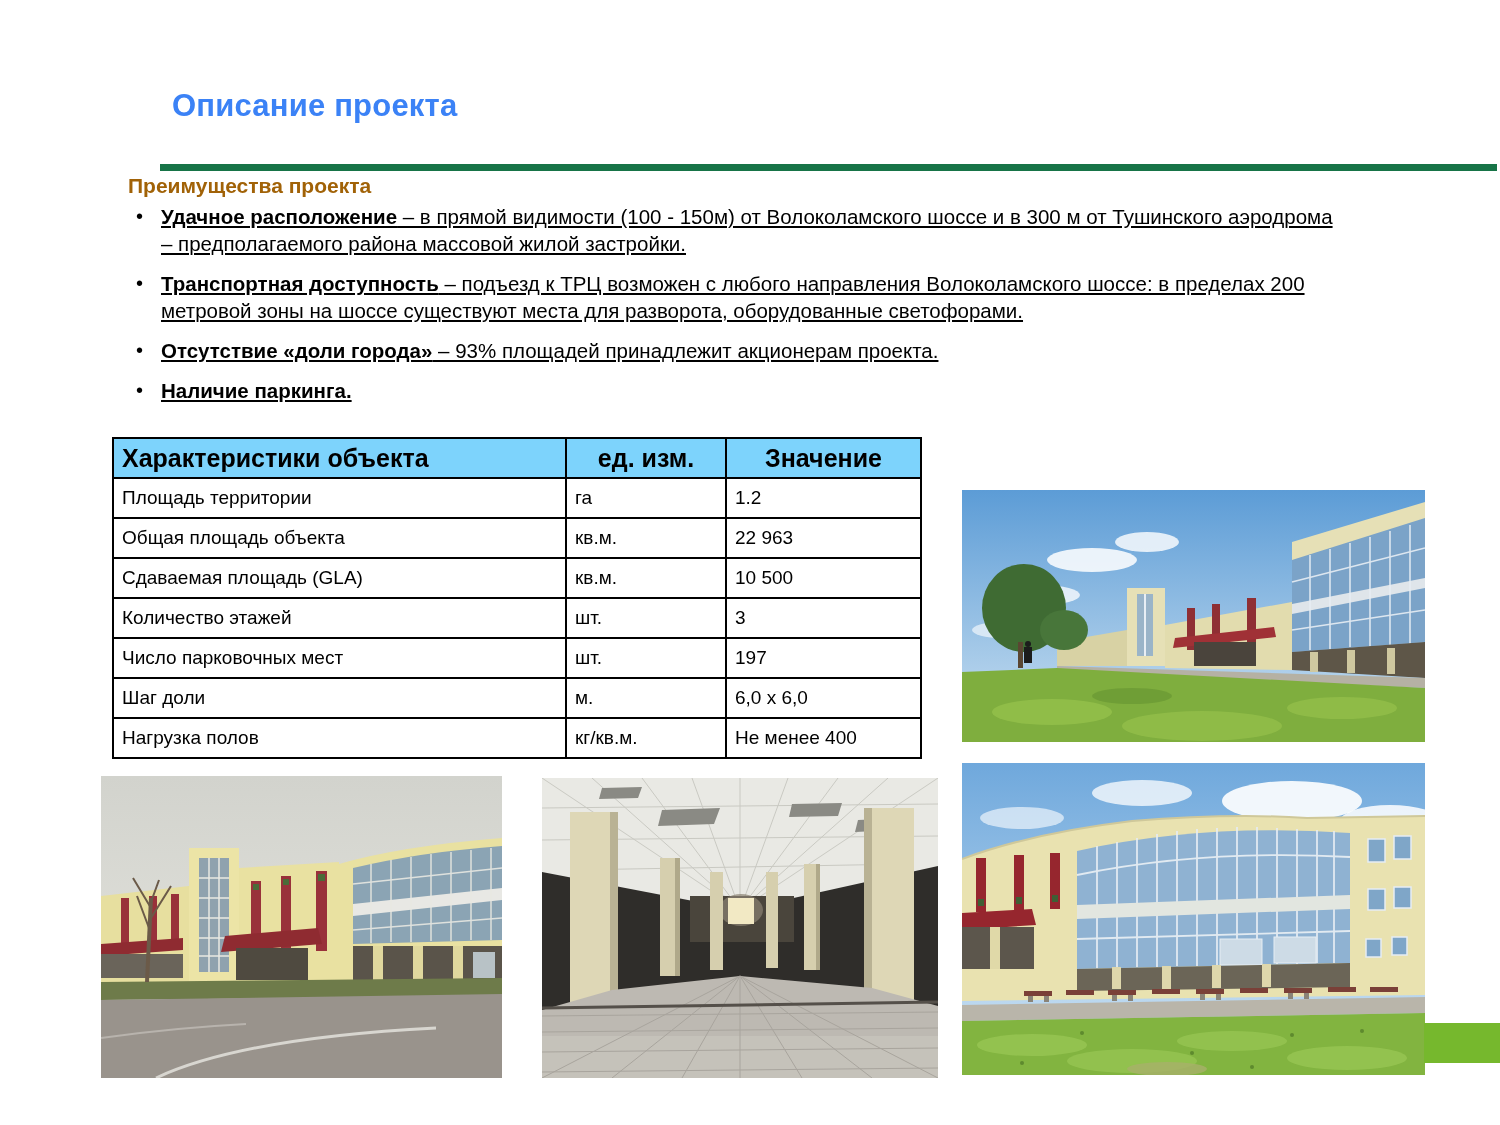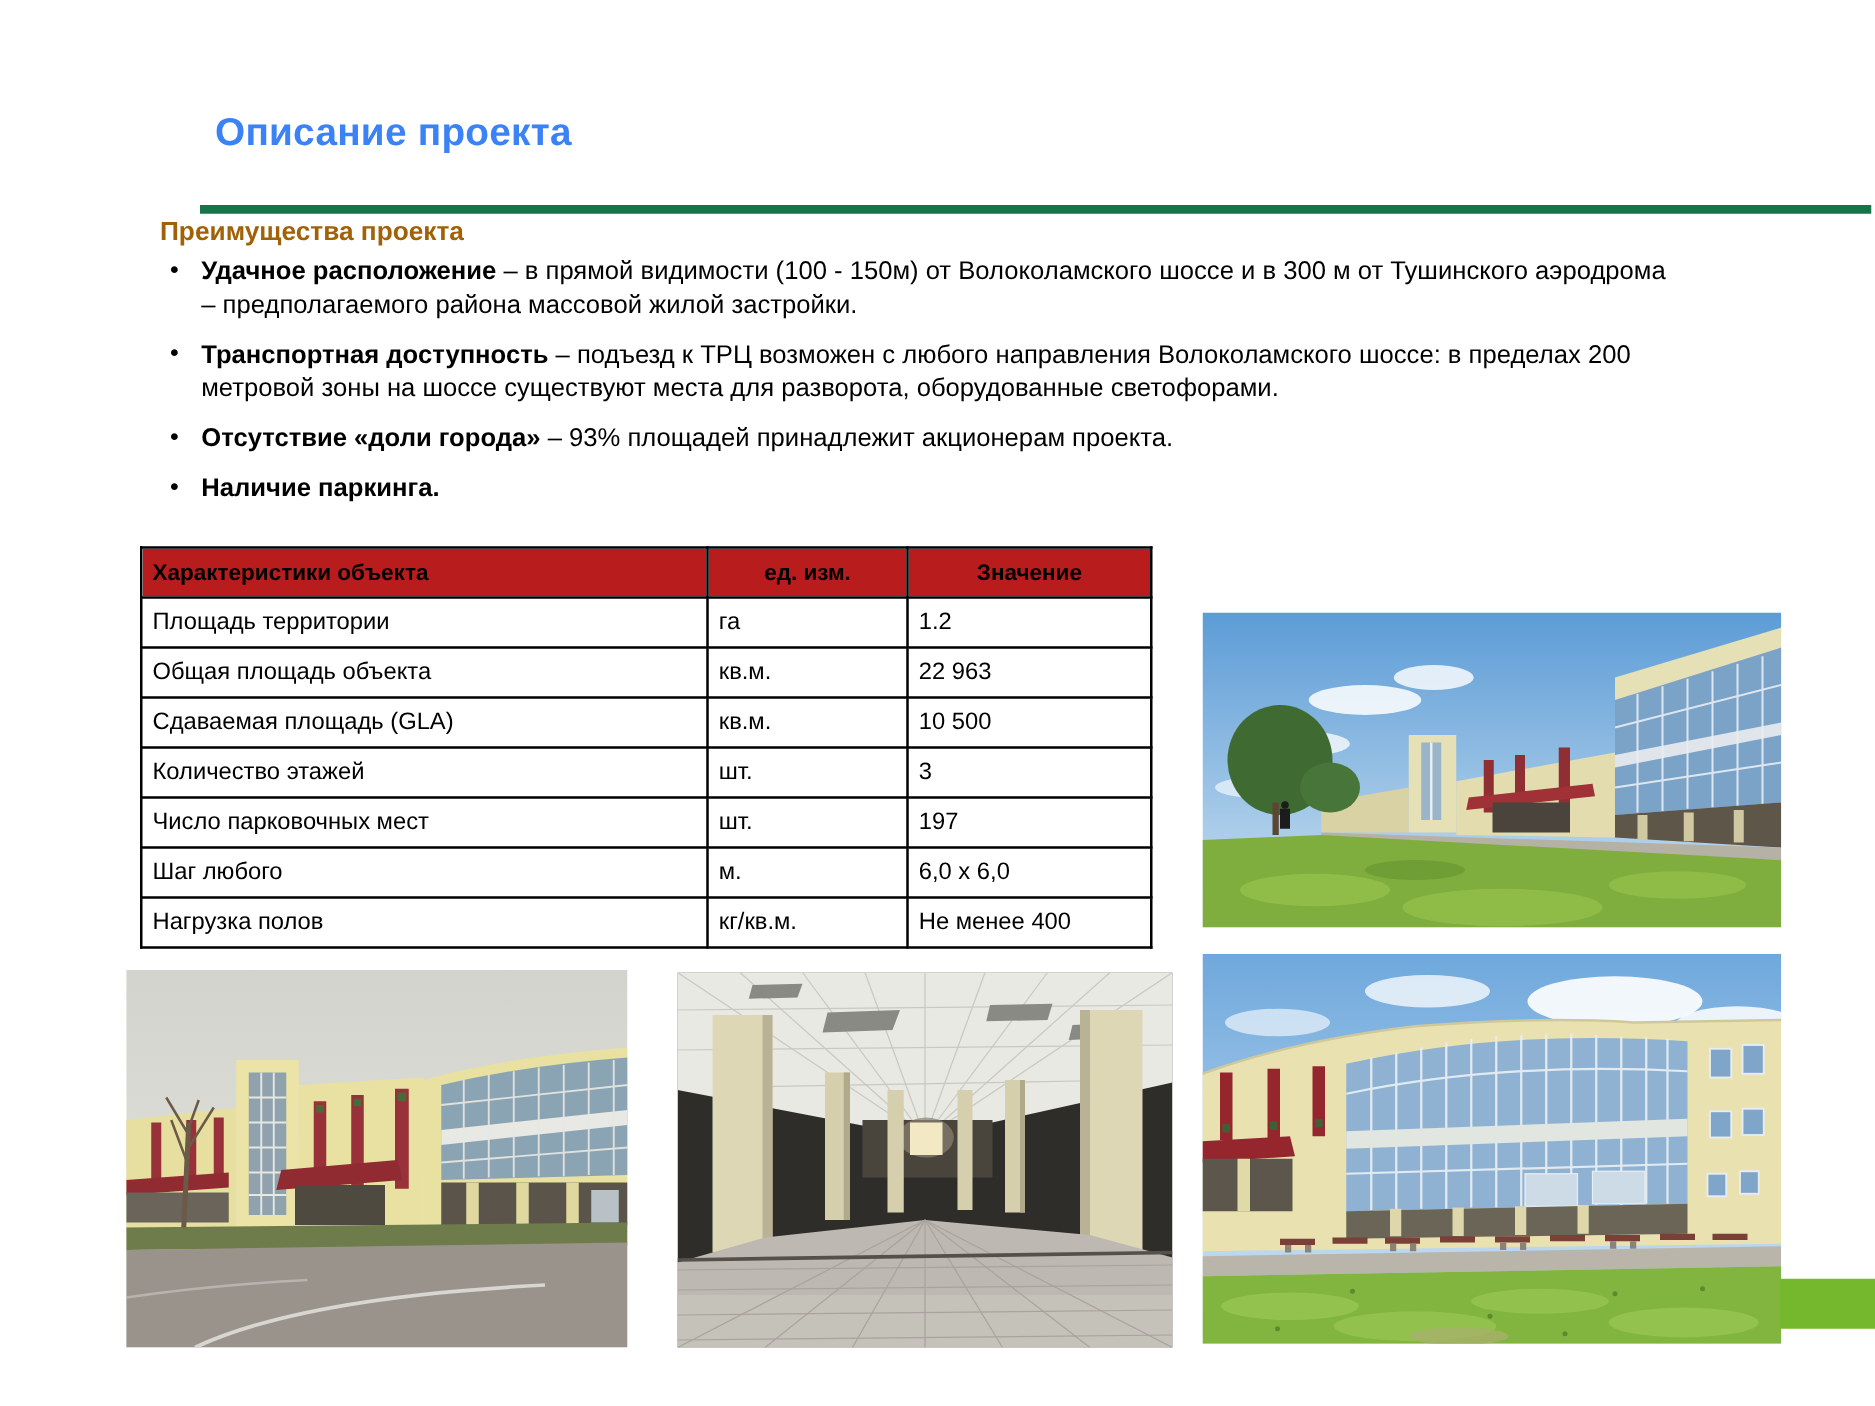--- a/index.html
+++ b/index.html
@@ -17,20 +17,21 @@
     position:absolute; left:160px; top:164px; width:1337px; height:7px;
     background:#177447;
   }
   .section-heading {
     position:absolute; left:128px; top:174px;
     font-size:21px; font-weight:bold; color:#a16207;
   }
   .bullets {
     position:absolute; left:133px; top:203px; width:1212px;
     list-style:none;
+    text-decoration:underline;
   }
   .bullets li {
     position:relative; padding-left:28px; margin-bottom:13px;
     font-size:20.5px; line-height:27px; color:#000;
   }
   .bullets li::before {
     content:"\2022"; position:absolute; left:3px; top:0;
     font-size:20px; color:#000;
   }
   .bullets .lead { font-weight:bold; }
@@ -40,21 +41,21 @@
     font-size:19px; color:#000; background:#fff;
   }
   table.specs col.c1 { width:453px; }
   table.specs col.c2 { width:160px; }
   table.specs col.c3 { width:195px; }
   table.specs th, table.specs td {
     border:2px solid #000; padding:0 8px; height:40px; vertical-align:middle;
     overflow:hidden; white-space:nowrap;
   }
   table.specs th {
-    background:#b91c1c; font-weight:bold; font-size:18px; text-align:center;margin-top:16px;
+    background:#7dd3fc; font-weight:bold; font-size:25px; text-align:center;margin-top:16px;
   }
   table.specs th.left, table.specs td.left { text-align:left; }
   table.specs td { text-align:left; background:#fff; }
   .photo { position:absolute; display:block; }
   .photo svg { display:block; width:100%; height:100%; }
   #photo-1 { left:962px; top:490px; width:463px; height:252px; }
   #photo-2 { left:101px; top:776px; width:401px; height:302px; }
   #photo-3 { left:542px; top:778px; width:396px; height:300px; }
   #photo-4 { left:962px; top:763px; width:463px; height:312px; }
   .green-accent {
@@ -119,21 +120,21 @@
         <td class="left">Количество этажей</td>
         <td>шт.</td>
         <td>3</td>
       </tr>
       <tr>
         <td class="left">Число парковочных мест</td>
         <td>шт.</td>
         <td>197</td>
       </tr>
       <tr>
-        <td class="left">Шаг любого</td>
+        <td class="left">Шаг доли</td>
         <td>м.</td>
         <td>6,0 х 6,0</td>
       </tr>
       <tr>
         <td class="left">Нагрузка полов</td>
         <td>кг/кв.м.</td>
         <td>Не менее 400</td>
       </tr>
     </tbody>
   </table>

